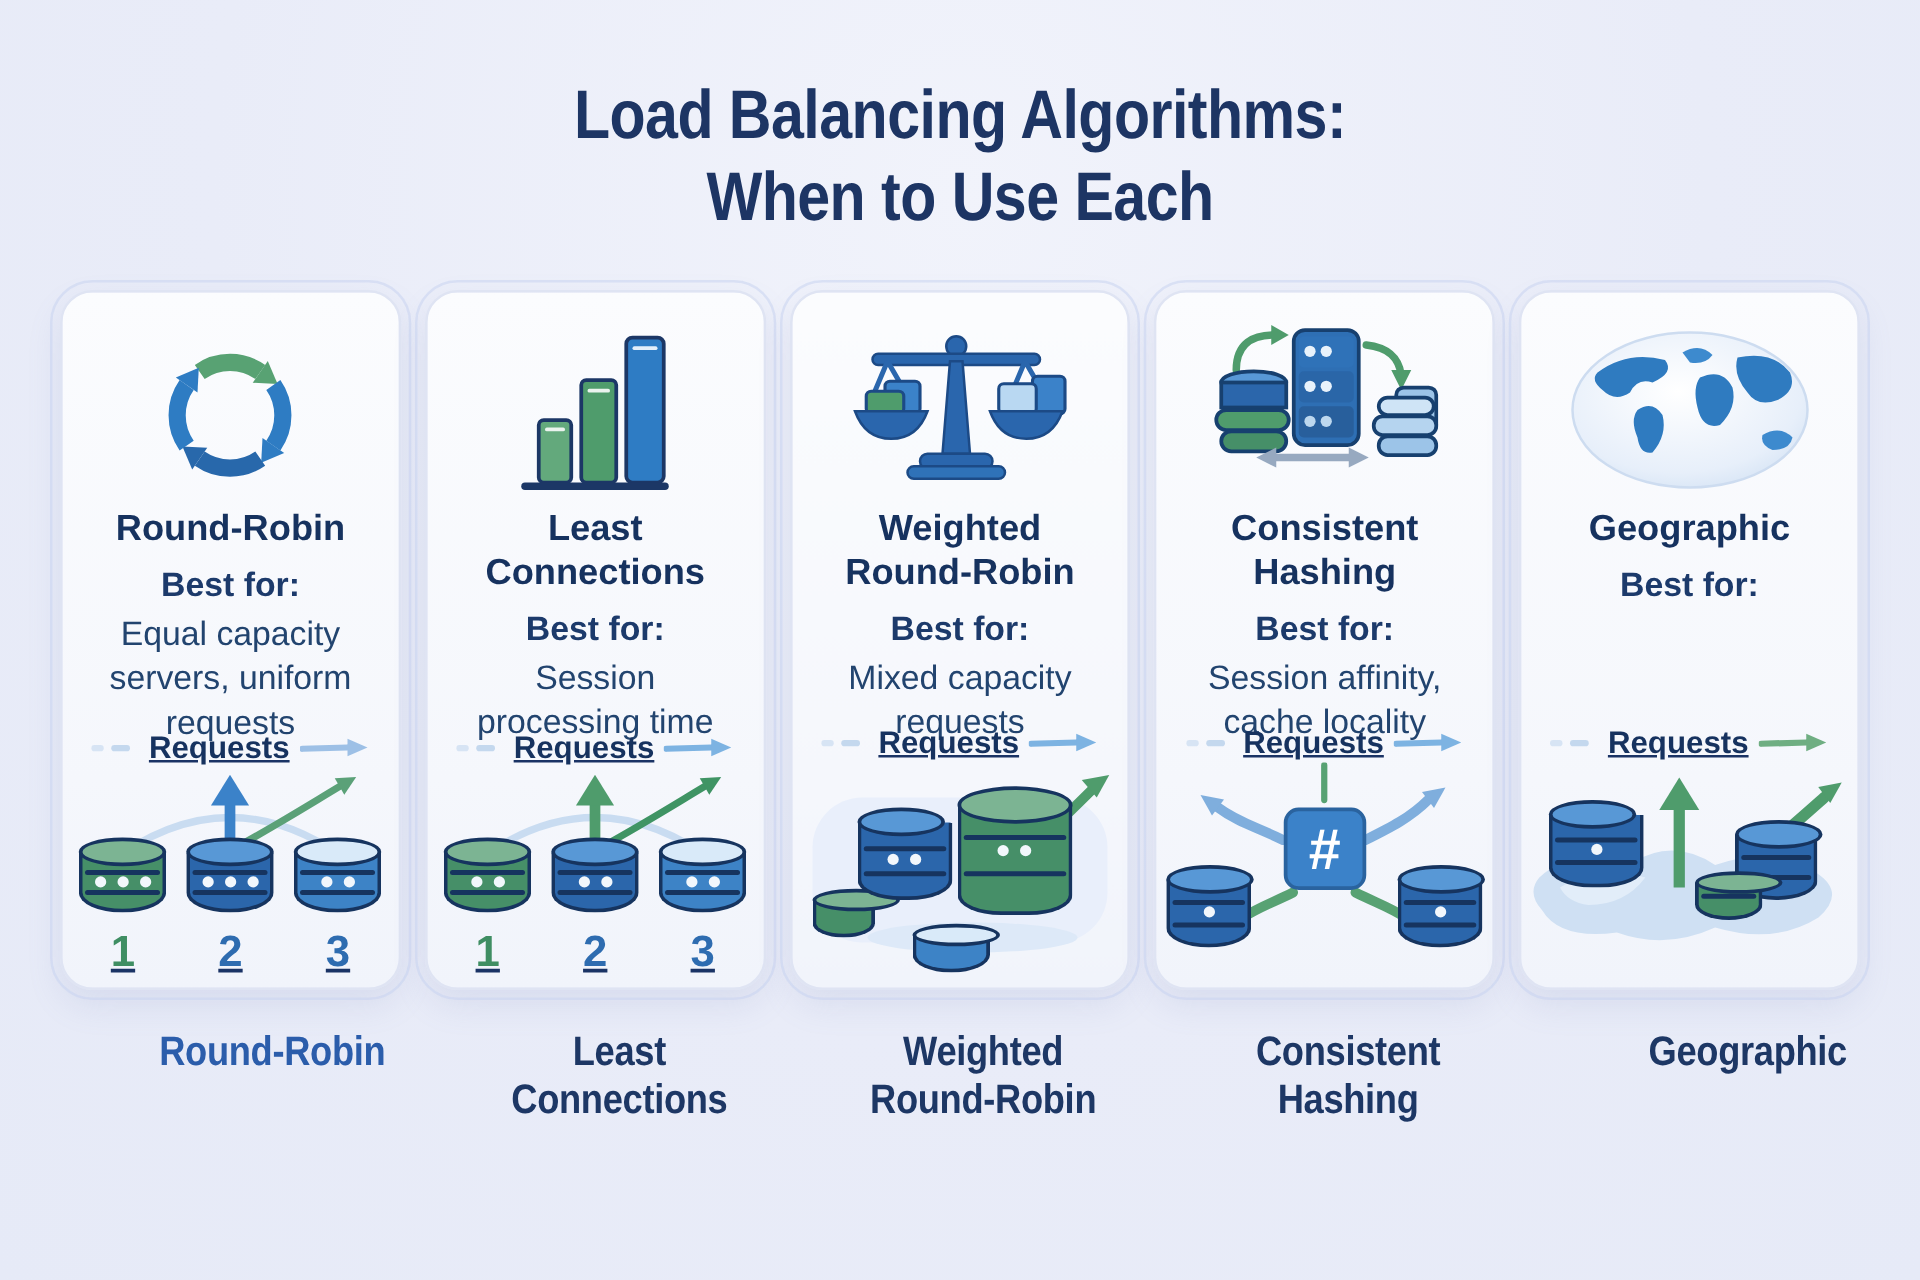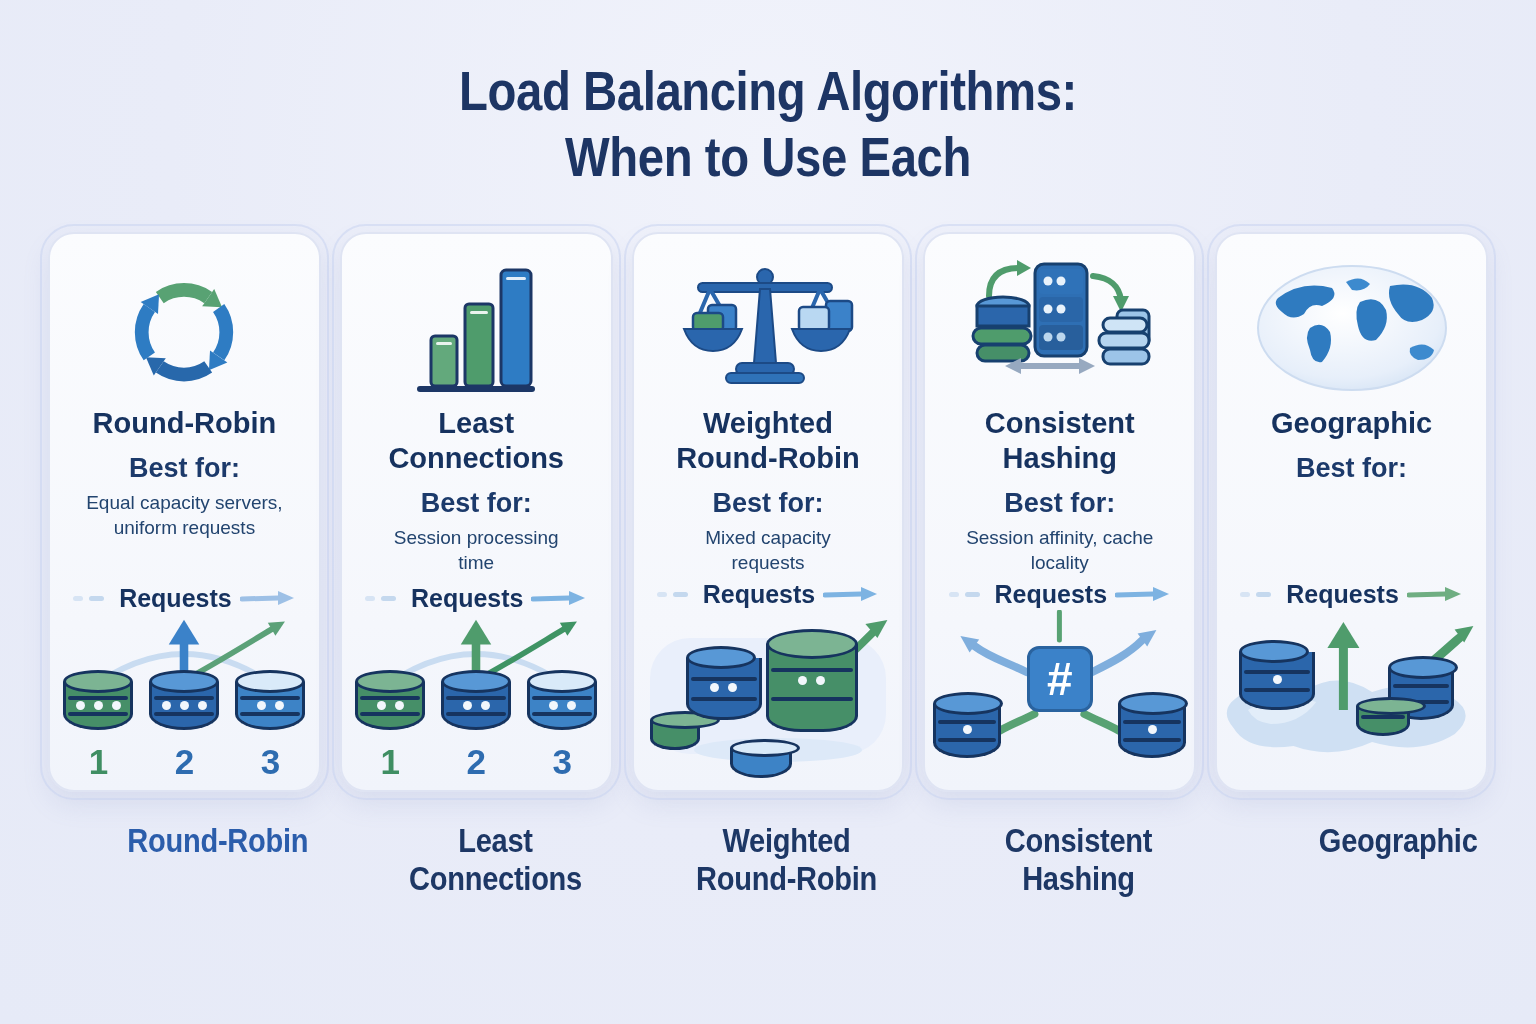--- a/index.html
+++ b/index.html
@@ -34,25 +34,25 @@
     content: ""; position: absolute; inset: -10px;
     border: 2px solid rgba(200,212,240,.55); border-radius: 34px; pointer-events: none;
   }
   .icon-box { height: 152px; margin-top: 18px; display: flex; align-items: center; justify-content: center; }
   .card-title {
     margin-top: 2px; text-align: center; font-weight: bold; font-size: 29px;
     color: #16325f; line-height: 1.2; padding: 0 8px;
   }
   .card-title .narrow { display: inline-block; max-width: 200px; }
   .best { margin-top: 12px; font-size: 27px; font-weight: 600; color: #1c3a6b; text-align: center; }
-  .desc { margin-top: 6px; font-size: 19px; font-weight: 500; color: #22446f; text-align: center; line-height: 1.32; padding: 0 28px; }
+  .desc { margin-top: 6px; font-size: 27px; font-weight: 500; color: #22446f; text-align: center; line-height: 1.32; padding: 0 28px; }
   .desc .narrow { display: inline-block; max-width: 190px; }
 
   
-  .dwrap { position: absolute; left: 0; right: 0; bottom: 8px; }
+  .dwrap { position: absolute; left: 0; right: 0; bottom: 8px; text-decoration: underline; }
   .req { display: flex; align-items: center; justify-content: center; gap: 8px; height: 32px; }
   .req .lbl { font-size: 25px; font-weight: bold; color: #16325f; }
   .mini { position: relative; height: 172px; }
 
   .arr12 { display: block; margin: 0 auto; }
   .cylrow { display: flex; justify-content: center; align-items: flex-end; gap: 16px; margin-top: -26px; position: relative; z-index: 2; }
   .numrow { display: flex; justify-content: center; gap: 16px; margin-top: 12px; }
   .numrow span { width: 70px; text-align: center; font-size: 35px; font-weight: bold; }
   .n-green { color: #3f8e63; } .n-blue { color: #2e6cb0; }
 

